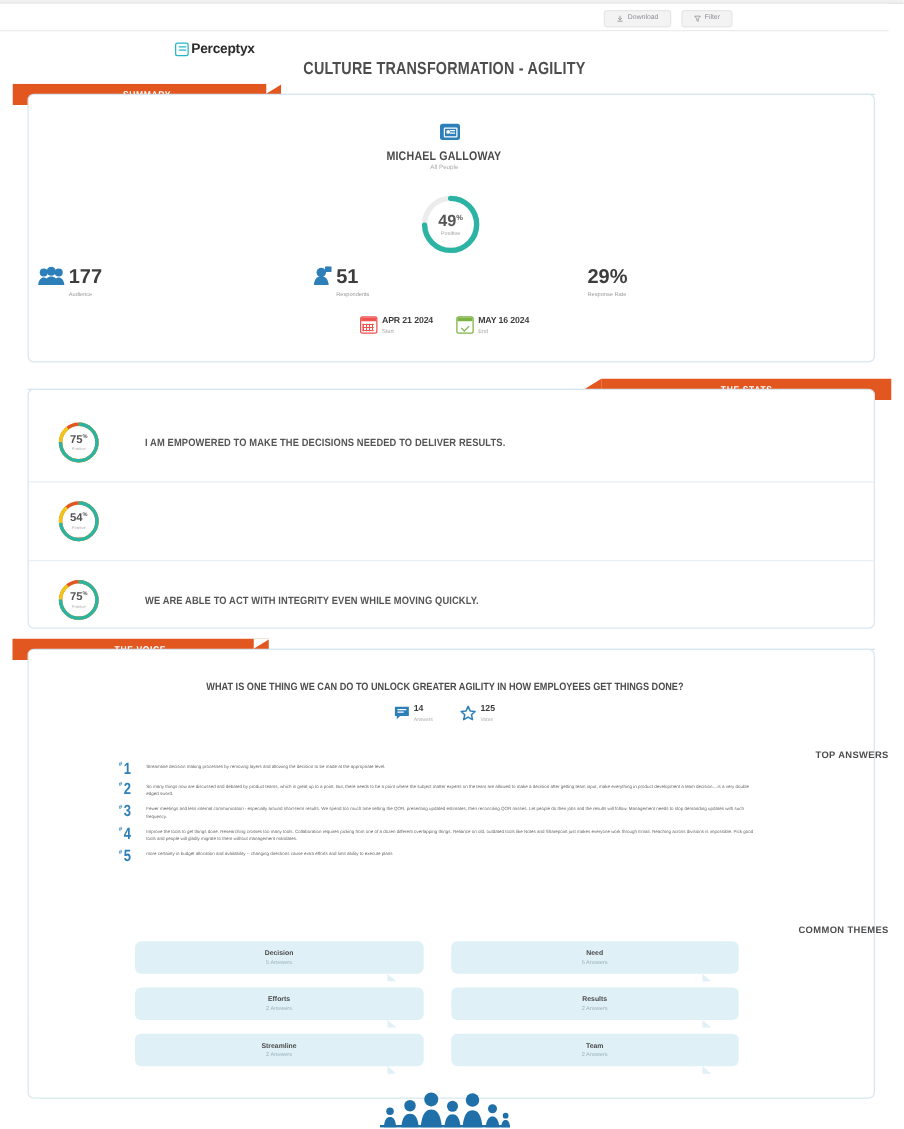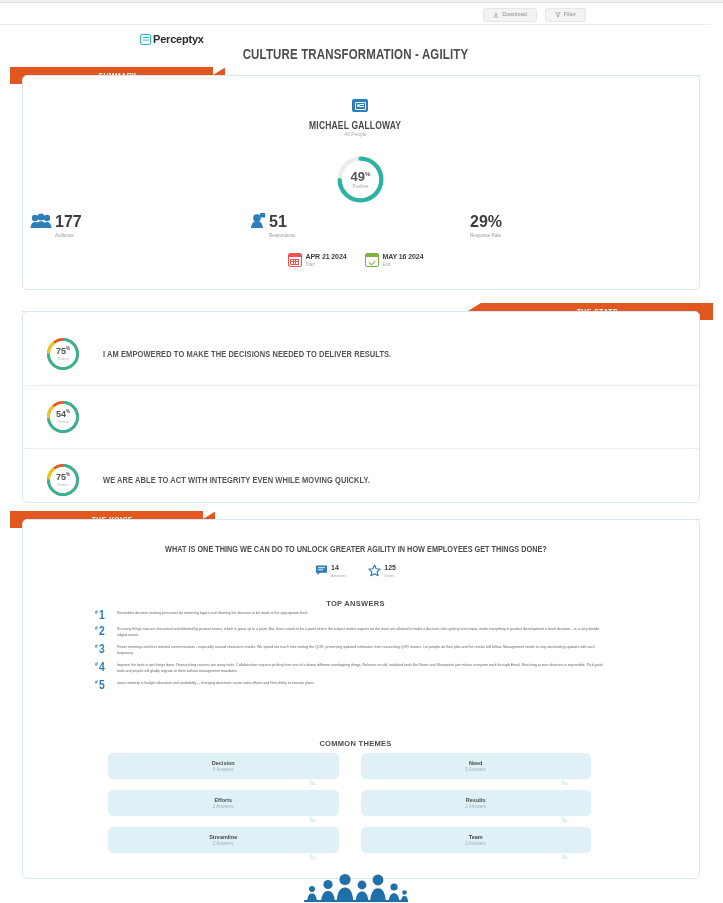--- a/index.html
+++ b/index.html
@@ -189,39 +189,39 @@
   .stat-row.divided { border-top: 1px solid #e7eff5; }
   .stat-donut { width: 36px; height: 36px; margin-left: 22px; position: relative; }
   .stat-donut .val {
     position: absolute; inset: 0; display: flex; flex-direction: column;
     align-items: center; justify-content: center;
   }
   .stat-donut .num { font-size: 9px; font-weight: bold; color: #555; line-height: 1; }
   .stat-donut .num sup { font-size: 4.5px; }
   .stat-donut .lbl { font-size: 3.2px; color: #b0b0b0; margin-top: 1px; }
   .stat-text {
-    margin-left: 22px; font-size: 8.5px; font-weight: bold; color: #555;
+    margin-left: 35px; font-size: 8.5px; font-weight: bold; color: #555;
     letter-spacing: 0.1px;
   }
   .stat-text span { display: inline-block; transform: scaleX(0.88); transform-origin: left; }
   
   .voice-q {
     position: absolute; top: 544px; left: 0; width: 711px; text-align: center;
     font-size: 8.5px; font-weight: bold; color: #4d4d4d;
   }
   .voice-q span { display: inline-block; transform: scaleX(0.86); }
   .voice-stats {
     position: absolute; top: 564px; left: 0; width: 711px;
     display: flex; justify-content: center; gap: 22px; align-items: flex-start;
   }
   .vs-item { display: flex; align-items: flex-start; gap: 3px; }
   .vs-text .vnum { font-size: 7px; font-weight: bold; color: #3d3d3d; display: block; line-height: 1; }
   .vs-text .vlbl { font-size: 4px; color: #a9a9a9; display: block; margin-top: 1.5px; }
   .section-label {
-    position: absolute; left: 0; width: 711px; text-align: center;
+    position: absolute; left: 0; width: 711px; text-align: right;
     font-size: 7.5px; font-weight: bold; color: #4d4d4d; letter-spacing: 0.3px;
   }
   .lbl-top { top: 599px; }
   .lbl-themes { top: 739px; }
   .answers { position: absolute; left: 95px; top: 609px; width: 515px; }
   .answer { display: flex; align-items: flex-start; margin-bottom: 5px; }
   .ans-rank {
     color: #2c7fb8; font-weight: bold; font-size: 13px; line-height: 0.85;
     width: 22px; flex: none; display: flex; align-items: flex-start; gap: 1px;
   }

